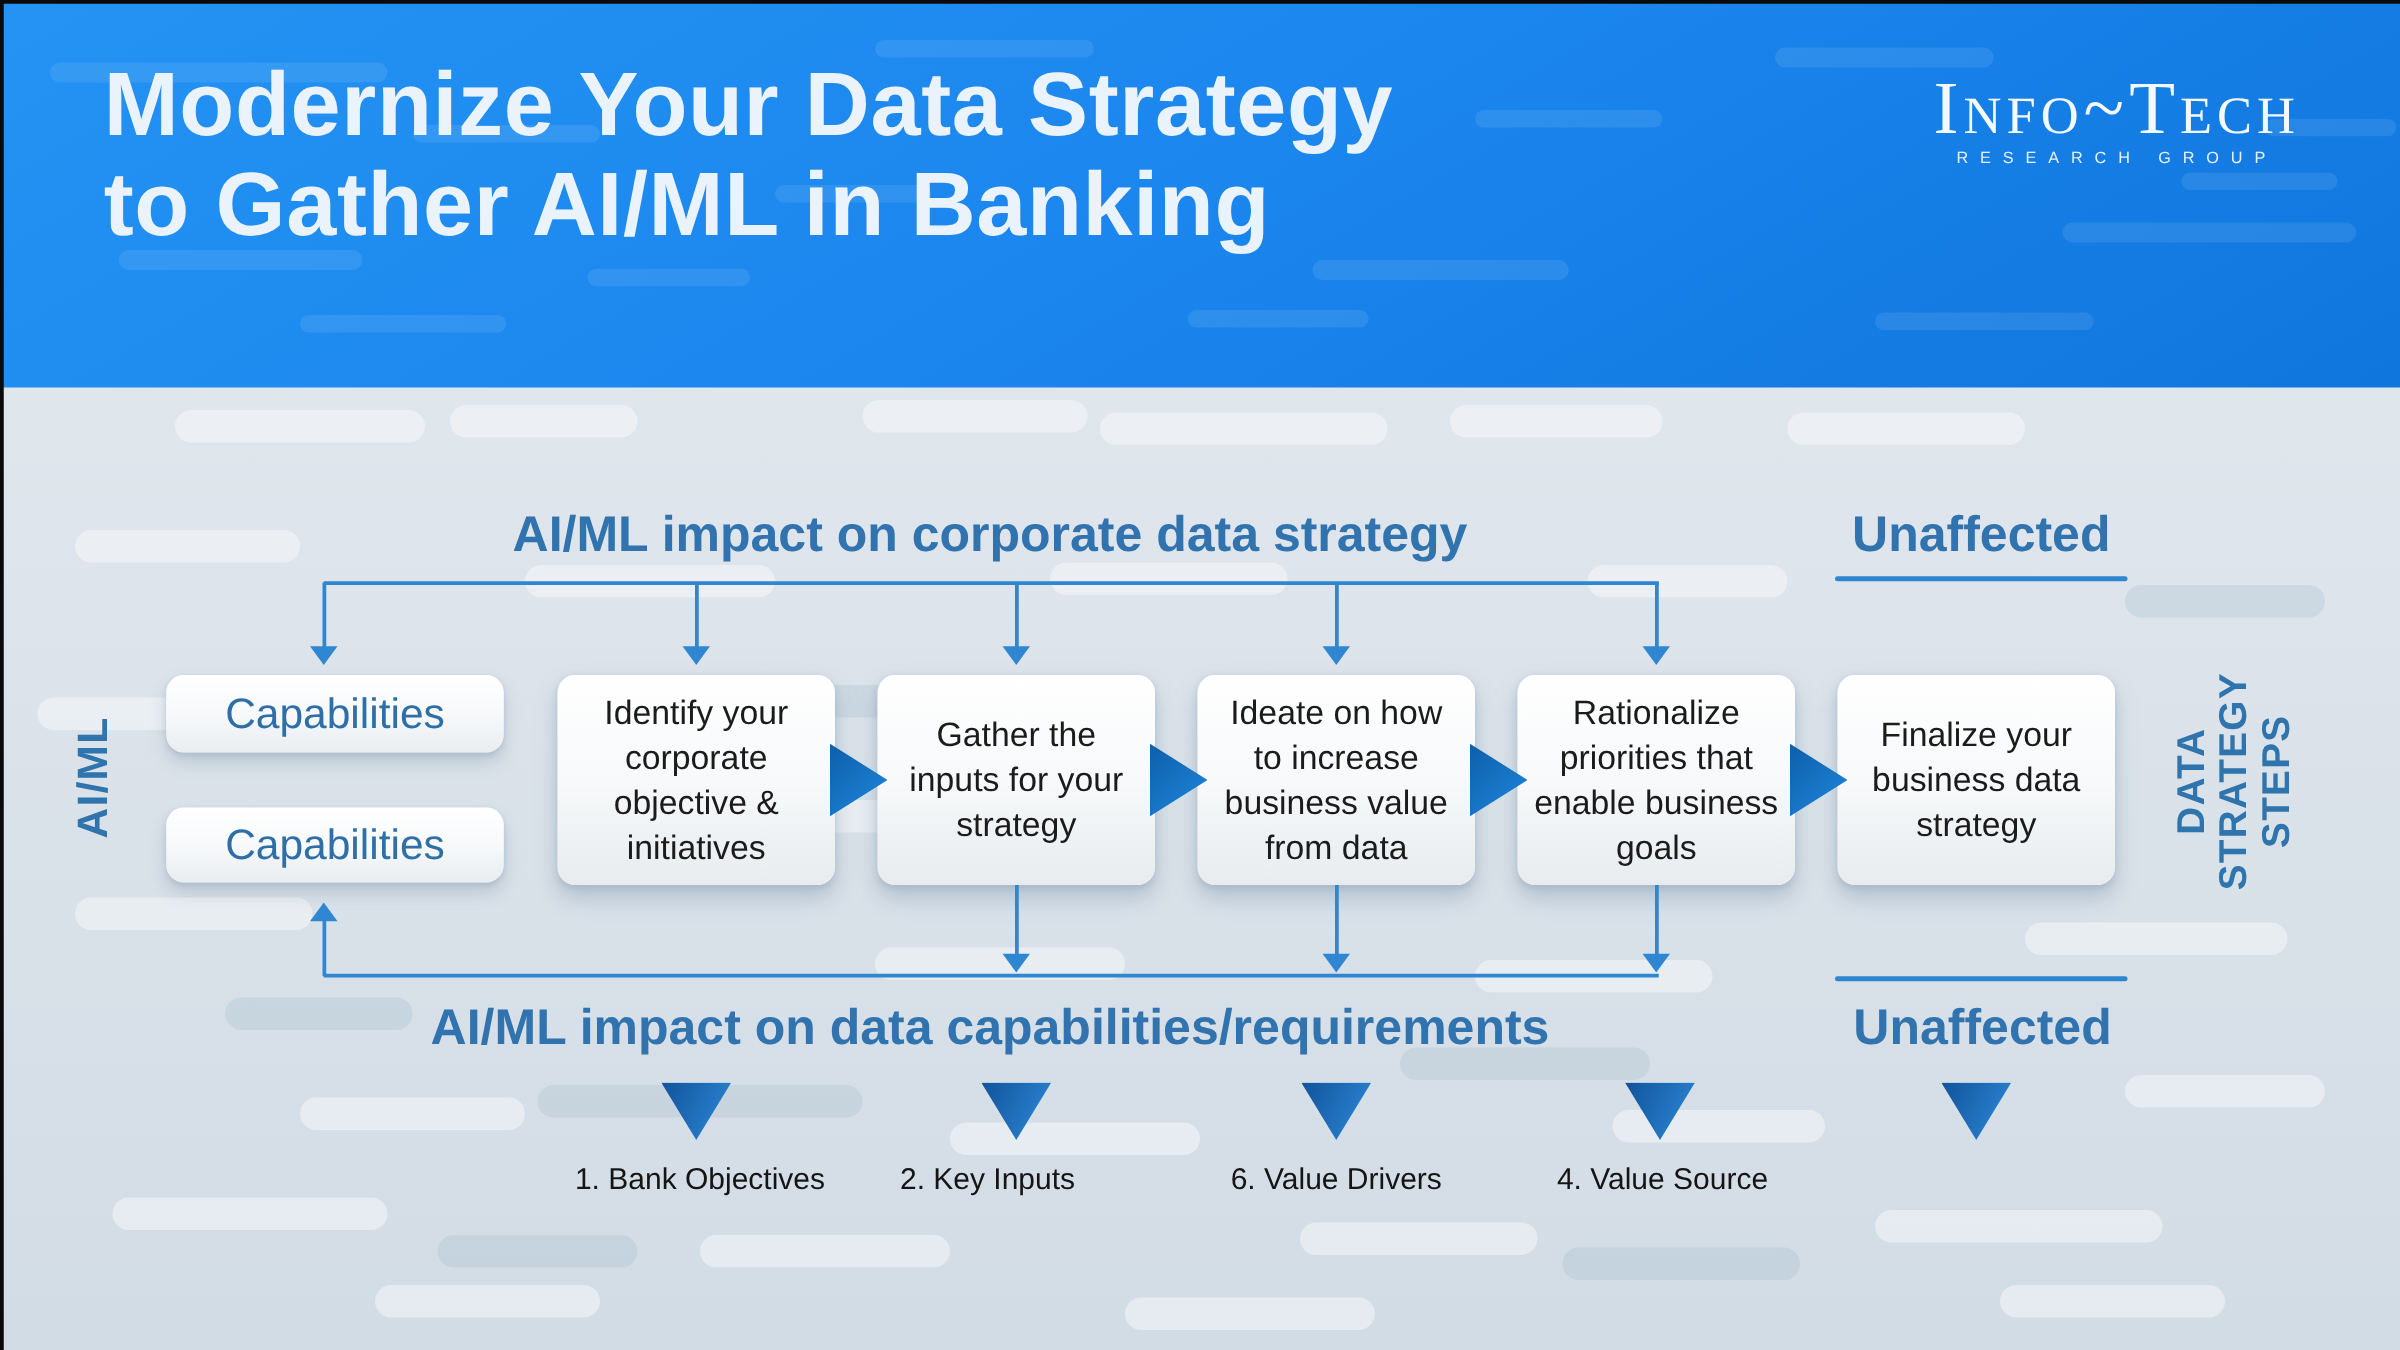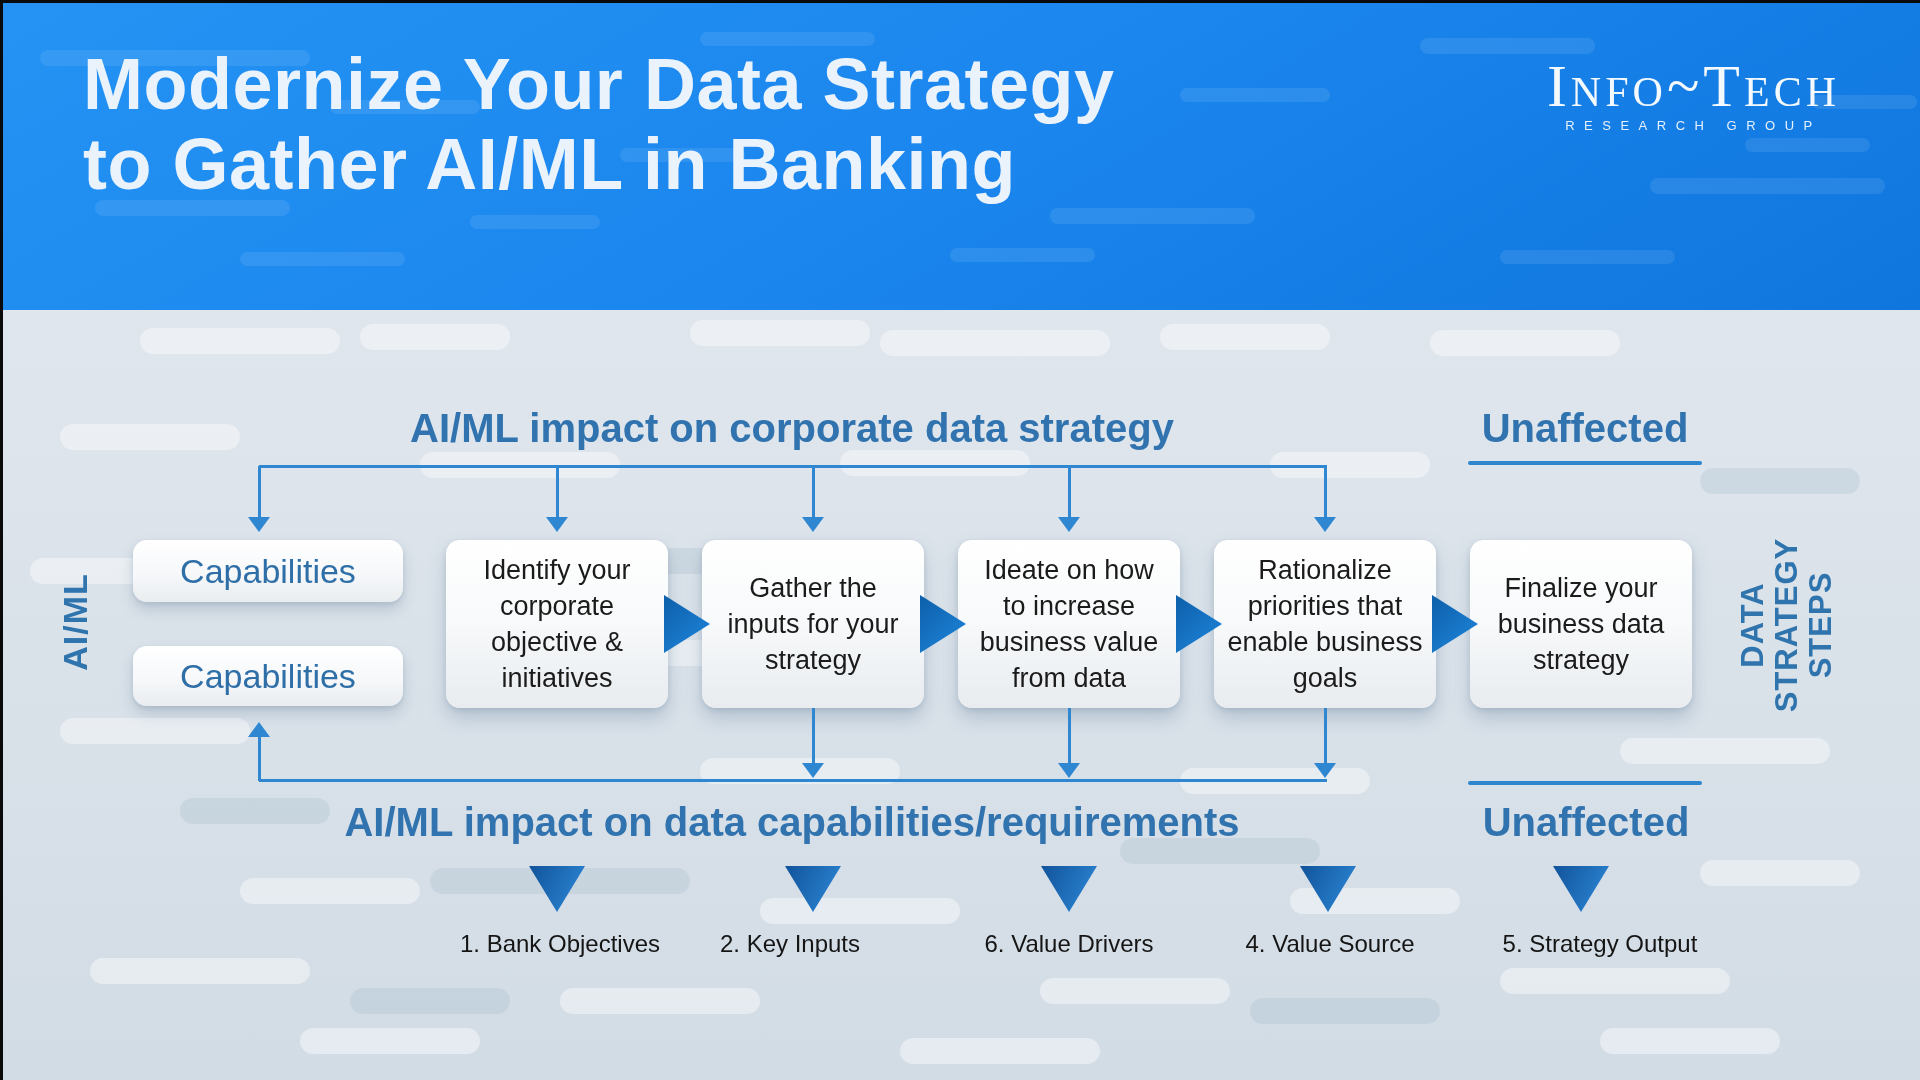--- a/index.html
+++ b/index.html
@@ -219,17 +219,16 @@
   <div class="marker m1"></div>
   <div class="marker m2"></div>
   <div class="marker m3"></div>
   <div class="marker m4"></div>
   <div class="marker m5"></div>
 
   <div class="step-label s1">1. Bank Objectives</div>
   <div class="step-label s2">2. Key Inputs</div>
   <div class="step-label s3">6. Value Drivers</div>
   <div class="step-label s4">4. Value Source</div>
-  <div class="step-label s5">5. Strategy Output</div>
 
   <div class="edge-top"></div>
   <div class="edge-left"></div>
 </div>
 
 </body></html>

